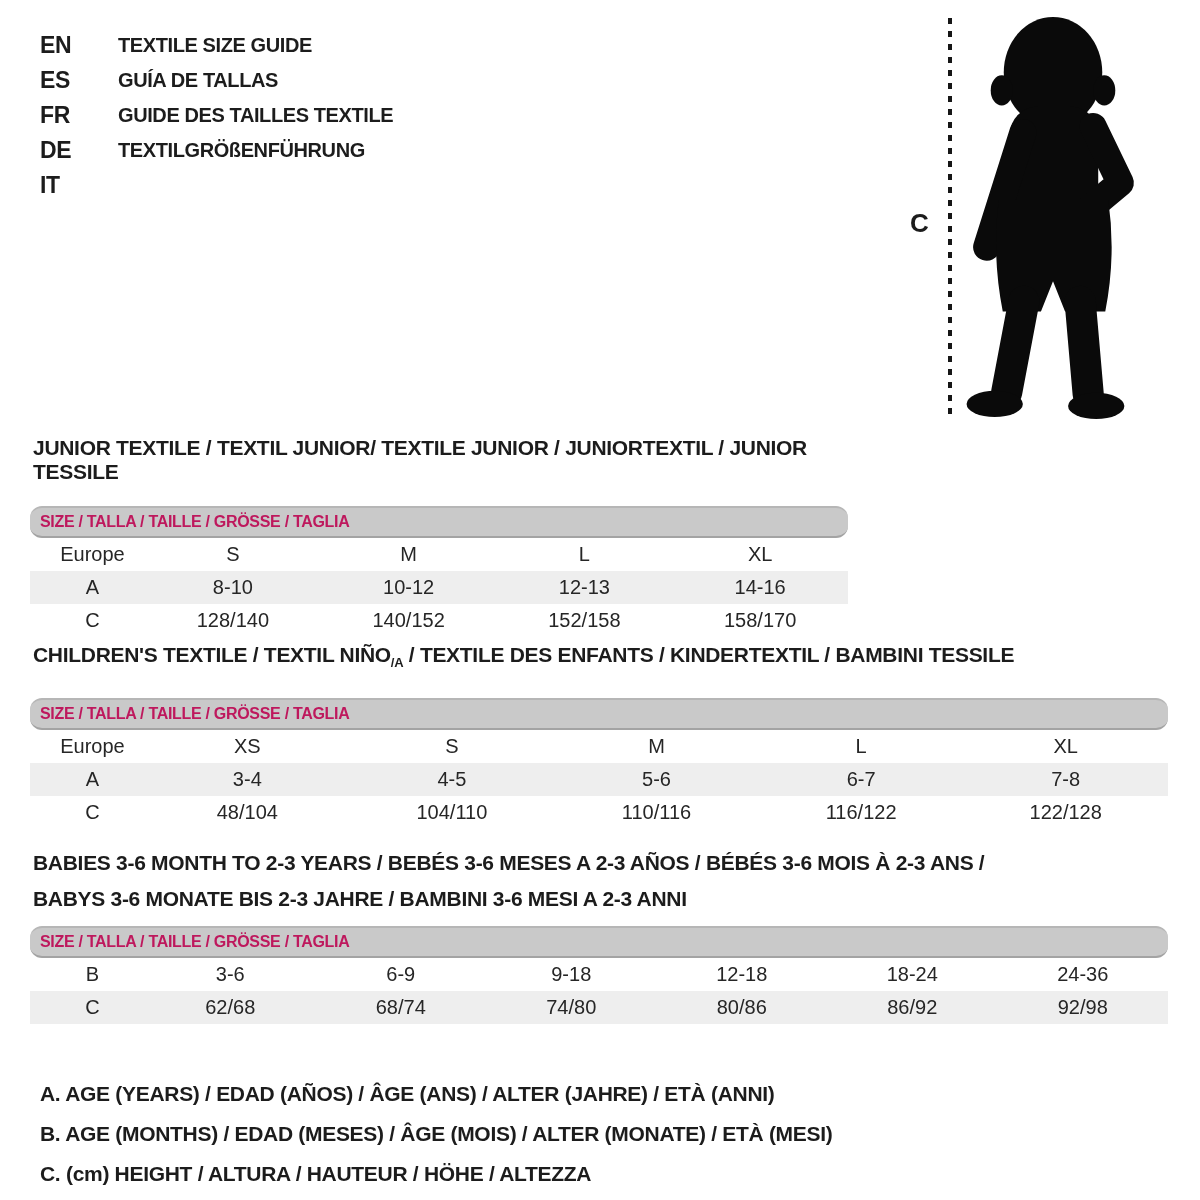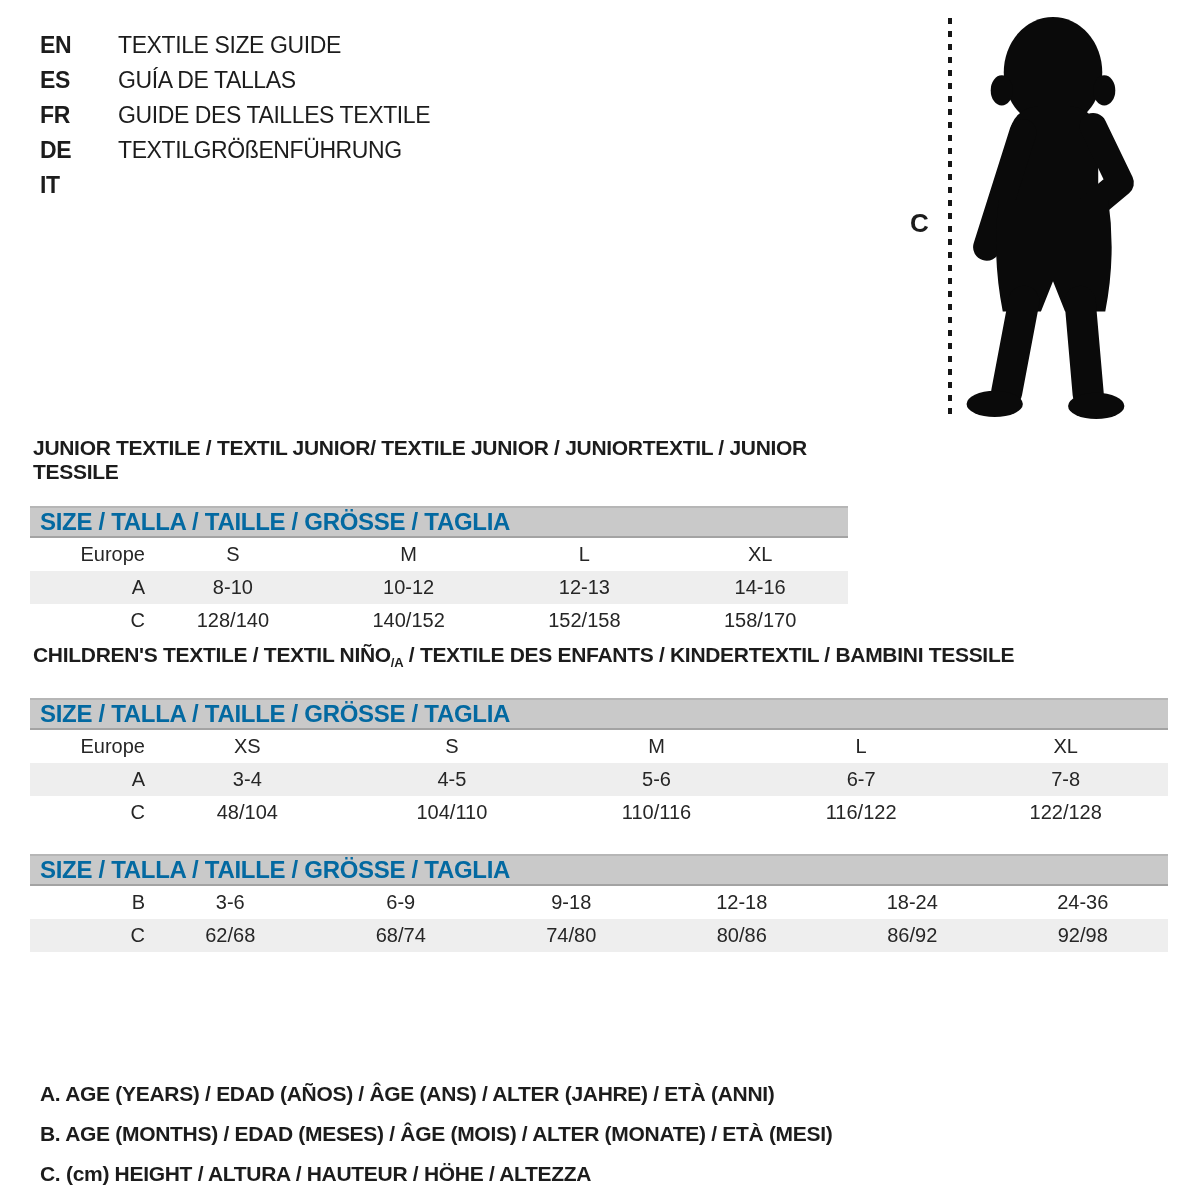--- a/index.html
+++ b/index.html
@@ -4,21 +4,21 @@
 <style>
   html,body{margin:0;padding:0;background:#ffffff;}
   .canvas{
     position:relative;width:1188px;height:1200px;background:#ffffff;overflow:hidden;
     font-family:"Liberation Sans",sans-serif;color:#1c1c1c;
   }
   
   .lang-list{position:absolute;left:40px;top:28px;}
   .lang-row{display:flex;height:35px;align-items:center;}
   .lang-code{width:78px;font-size:23px;font-weight:700;letter-spacing:-0.4px;}
-  .lang-title{font-size:23px;font-weight:400;letter-spacing:-0.4px;}
+  .lang-title{font-size:20px;font-weight:700;letter-spacing:-0.4px;}
   
   .measure-line{
     position:absolute;left:948px;top:18px;width:4px;height:398px;
     background:repeating-linear-gradient(to bottom,#161616 0 6px,transparent 6px 13px);
   }
   .measure-label{position:absolute;left:910px;top:208px;font-size:26px;font-weight:700;}
   .figure-svg{position:absolute;left:962px;top:14px;}
   
   .section{position:absolute;left:30px;}
   #sec-junior{top:436px;width:818px;}
@@ -26,25 +26,25 @@
   #sec-babies{top:845px;width:1138px;}
   .sec-heading{margin-left:3px;font-size:21px;font-weight:700;letter-spacing:-0.3px;line-height:24px;}
   #sec-babies .sec-heading{line-height:36px;}
   .sec-heading sub{font-size:0.62em;}
   #sec-junior .size-table{margin-top:22px;}
   #sec-children .size-table{margin-top:23px;}
   #sec-babies .size-table{margin-top:9px;}
   .table-header{
     height:28px;line-height:28px;background:#c9c9c9;
     border-top:2px solid #b6b6b6;border-bottom:2px solid #a3a3a3;
-    padding-left:10px;font-size:24px;font-weight:700;letter-spacing:-0.3px;color:#0369a1;
+    padding-left:10px;font-size:16px;font-weight:700;letter-spacing:-0.3px;color:#be185d;border-radius:12px;
   }
   .t-row{display:grid;height:33px;align-items:center;font-size:20px;color:#262626;}
   .t-row.shaded{background:#eeeeee;}
-  .t-label{padding-left:10px;text-align:right;}
+  .t-label{padding-left:10px;text-align:center;}
   .t-cell{text-align:center;}
   
   .legend{position:absolute;left:40px;top:1074px;}
   .legend-row{height:40px;line-height:40px;font-size:21px;font-weight:700;letter-spacing:-0.3px;}
 </style>
 </head>
 <body>
 
 <div class="canvas">
 
@@ -150,20 +150,24 @@
             <span class="t-cell">104/110</span>
             <span class="t-cell">110/116</span>
             <span class="t-cell">116/122</span>
             <span class="t-cell">122/128</span>
           </div>
         </div>
     </div>
   </div>
 
   <div class="section" id="sec-babies">
+    <div class="sec-heading">
+        <div class="heading-line">BABIES 3-6 MONTH TO 2-3 YEARS / BEBÉS 3-6 MESES A 2-3 AÑOS / BÉBÉS 3-6 MOIS À 2-3 ANS /</div>
+        <div class="heading-line">BABYS 3-6 MONATE BIS 2-3 JAHRE / BAMBINI 3-6 MESI A 2-3 ANNI</div>
+      </div>
     <div class="size-table">
       <div class="table-header">SIZE / TALLA / TAILLE / GRÖSSE / TAGLIA</div>
       <div class="table-rows">
           <div class="t-row" style="grid-template-columns: 115px repeat(6, 1fr);">
             <span class="t-label">B</span>
             <span class="t-cell">3-6</span>
             <span class="t-cell">6-9</span>
             <span class="t-cell">9-18</span>
             <span class="t-cell">12-18</span>
             <span class="t-cell">18-24</span>

